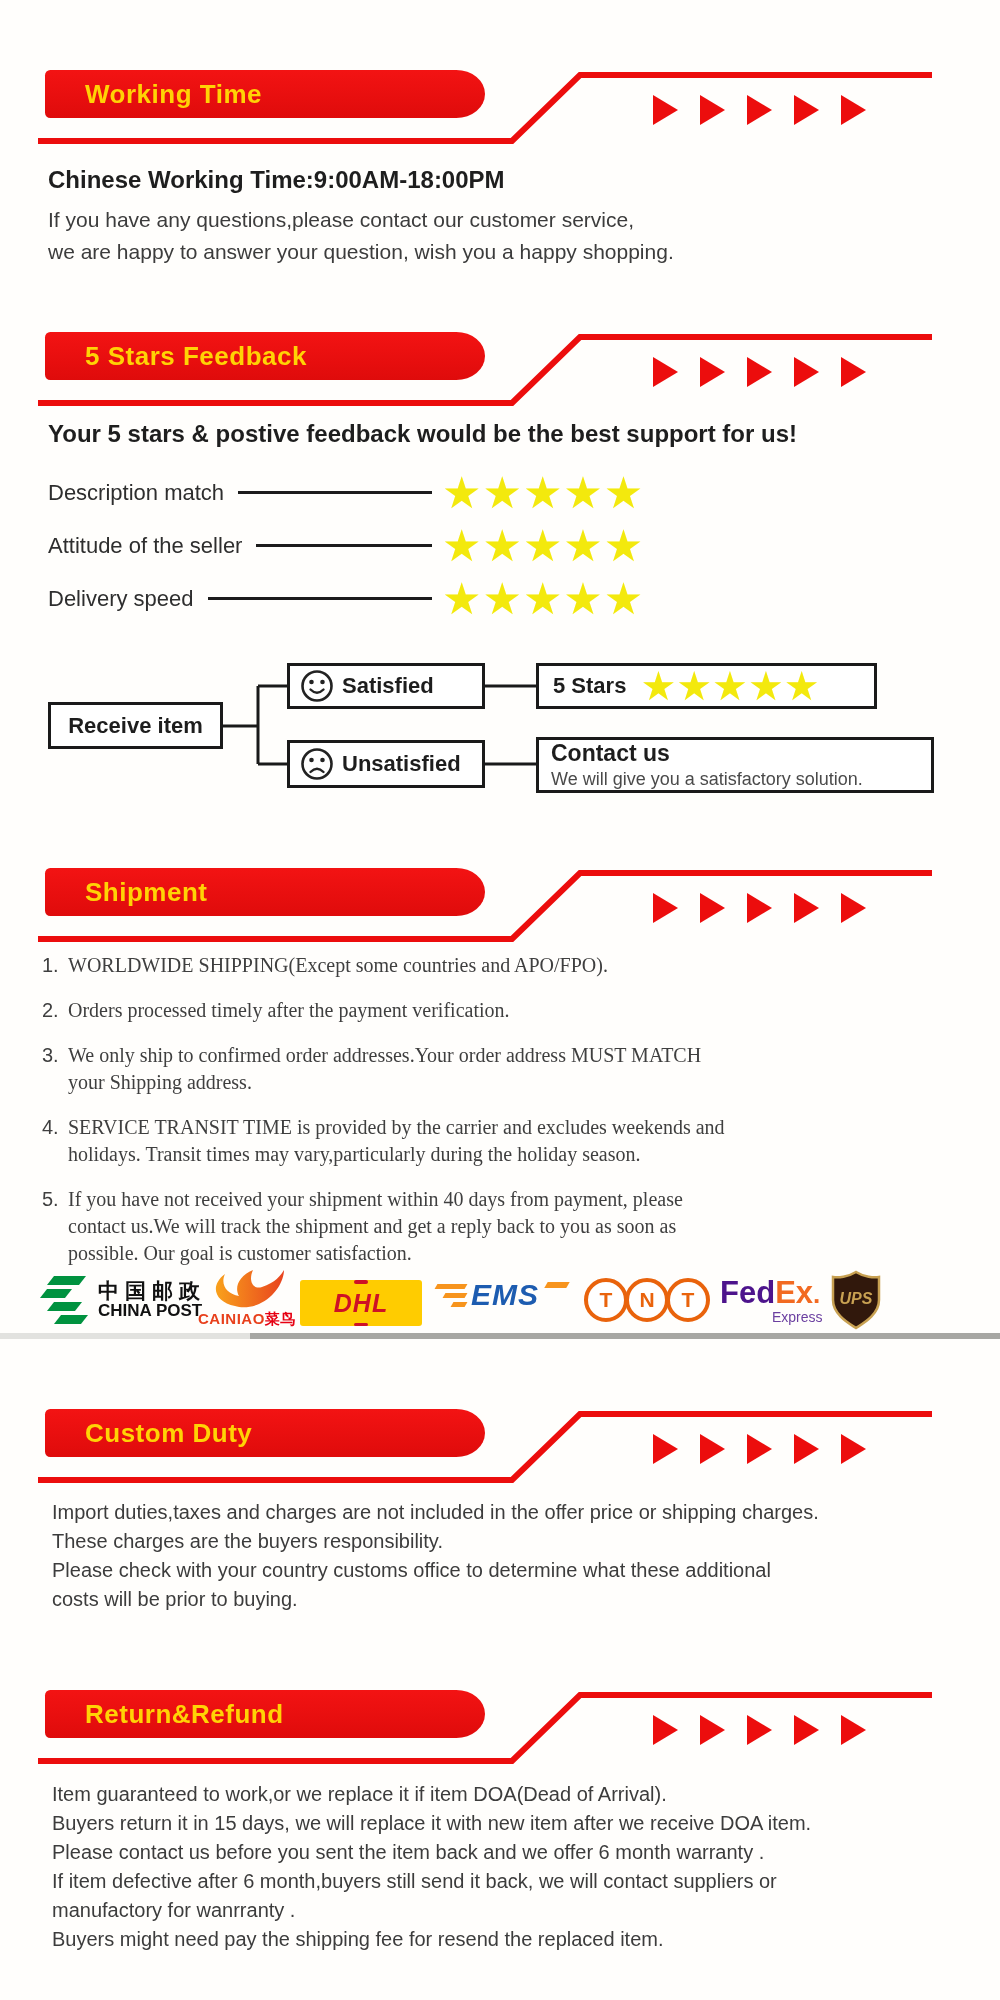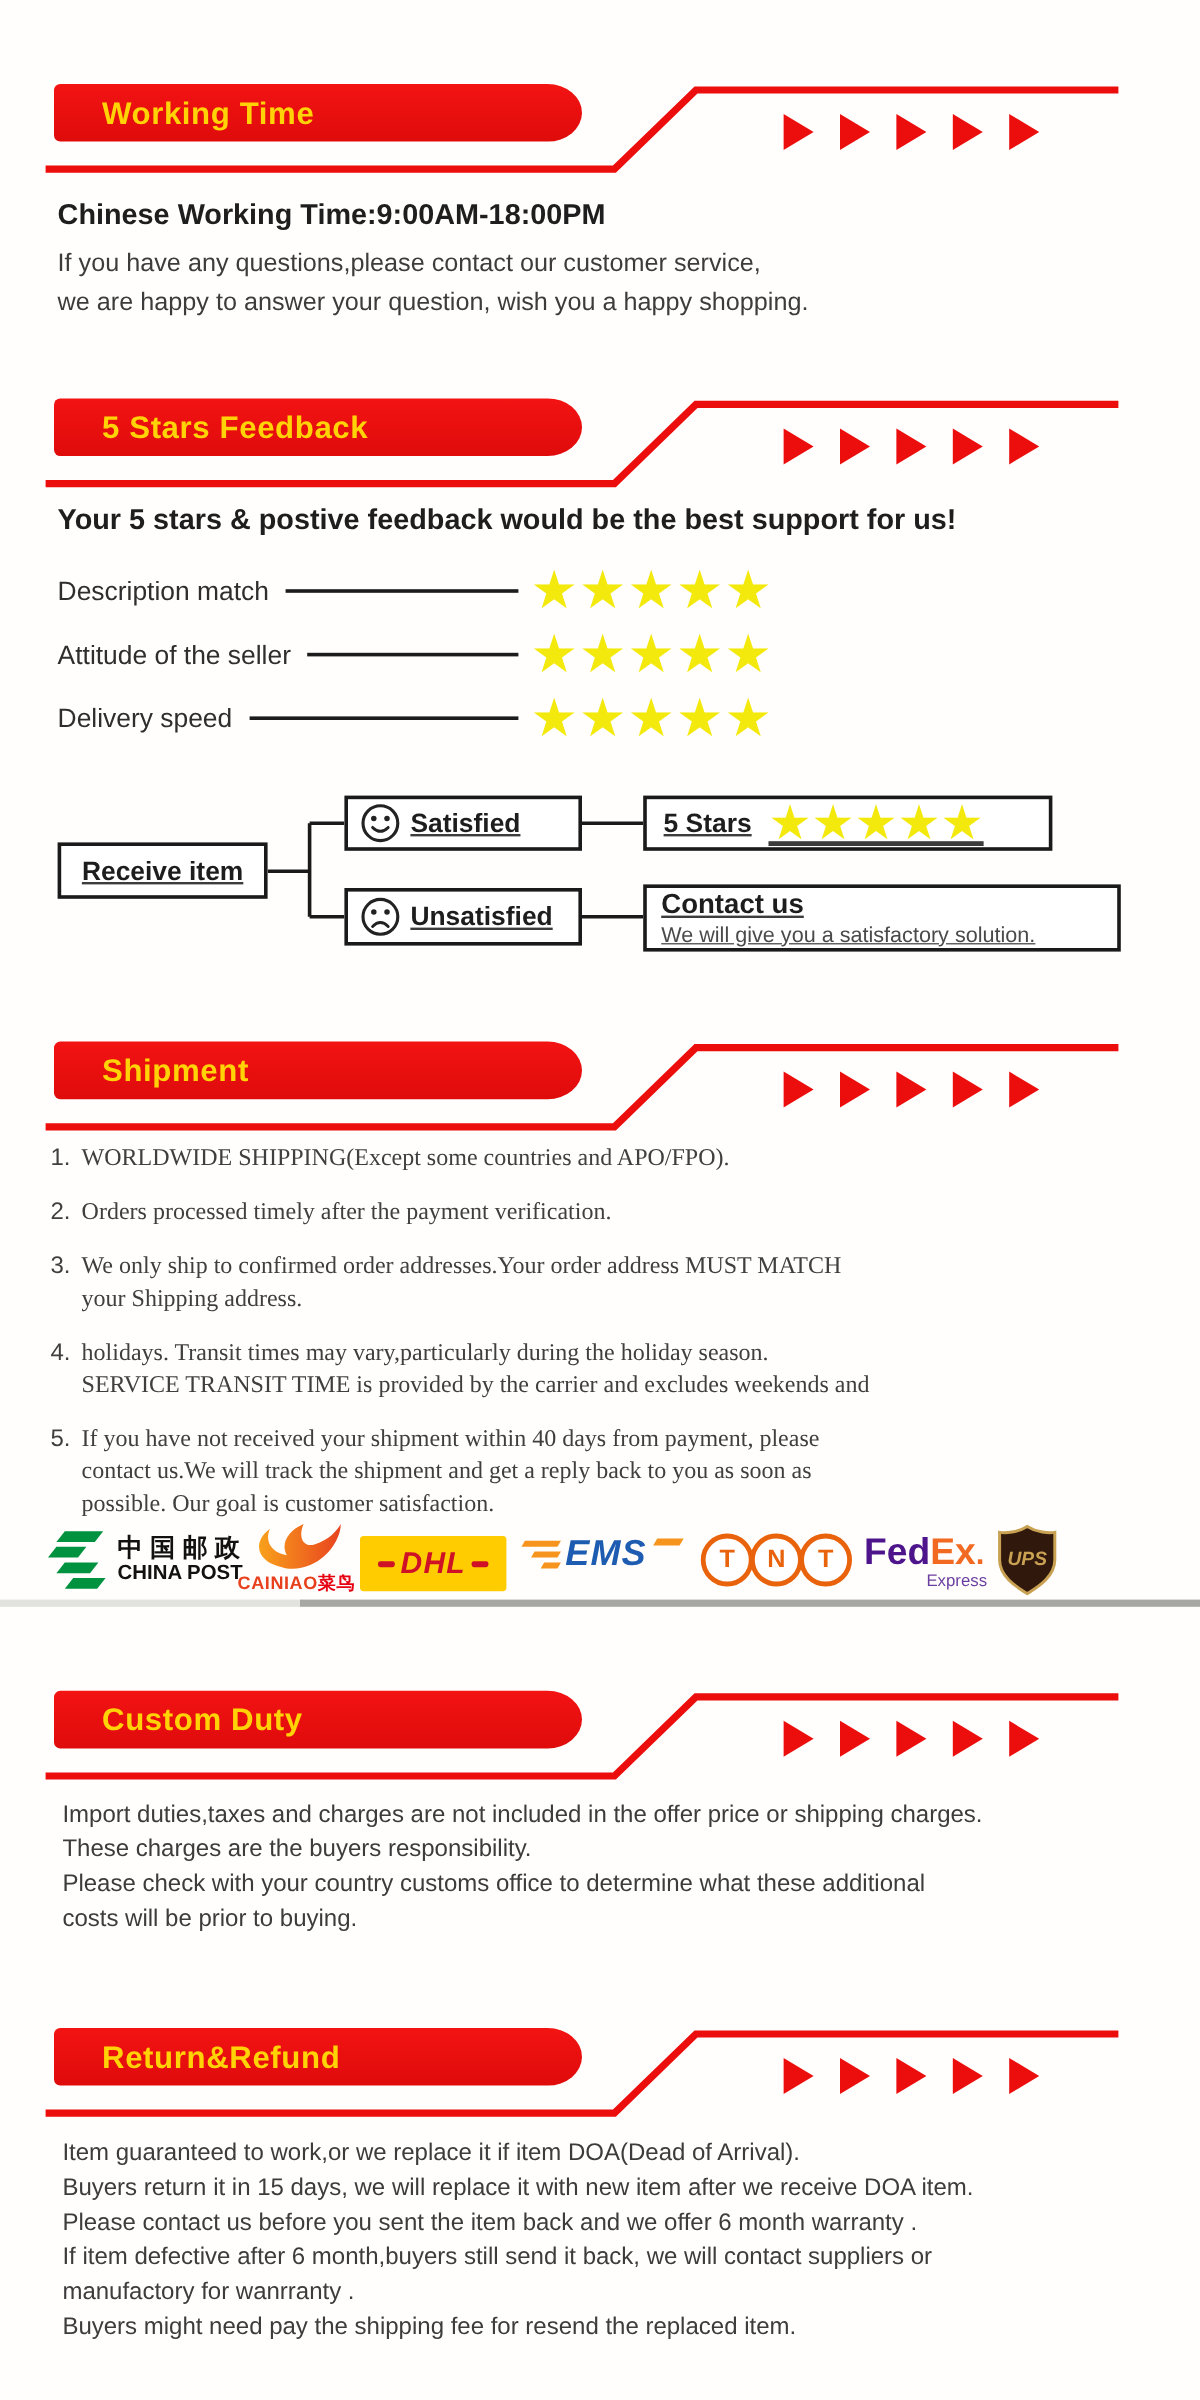--- a/index.html
+++ b/index.html
@@ -27,21 +27,21 @@
   .rates{position:absolute;left:48px;top:466px;width:618px;}
   .rate-row{display:flex;align-items:center;height:53px;}
   .rate-label{font-size:22px;color:#2e2e2e;white-space:nowrap;}
   .rate-line{flex:1;height:3px;background:#1c1c1c;margin:0 10px 0 14px;}
   .stars{color:#f3e90d;font-size:44px;line-height:44px;letter-spacing:1px;white-space:nowrap;
          width:224px;text-align:left;}
 
   
   .flow{position:absolute;left:0;top:655px;width:1000px;height:150px;}
   .fbox{position:absolute;background:#fff;border:3px solid #1a1a1a;box-sizing:border-box;
-        display:flex;align-items:center;text-decoration:underline;}
+        display:flex;align-items:center;}
   .fbox .blb{font-size:22px;font-weight:700;color:#1d1d1d;white-space:nowrap;}
   .flow svg.conn{position:absolute;left:0;top:0;width:1000px;height:150px;}
   .face{margin:0 8px 0 10px;flex:0 0 auto;}
   .fstars{color:#f3e90d;font-size:40px;line-height:40px;letter-spacing:0;margin-left:14px;}
   .contact-col{padding:4px 12px;line-height:1.15;}
   .contact-title{font-size:23px;font-weight:700;color:#1d1d1d;}
   .contact-sub{font-size:18px;color:#4a4a4a;margin-top:2px;white-space:nowrap;}
 
   
   .ship{position:absolute;left:42px;top:952px;width:900px;font-size:20px;color:#3f3f3f;}
@@ -52,21 +52,21 @@
   
   .logos{position:absolute;left:0;top:1268px;width:1000px;height:64px;}
   .logo{position:absolute;display:flex;align-items:center;}
   .cp-txt{margin-left:8px;line-height:1.05;}
   .cp-cn{font-size:21px;font-weight:700;color:#111;letter-spacing:6px;white-space:nowrap;}
   .cp-en{font-size:17px;font-weight:700;color:#111;white-space:nowrap;}
   .cainiao{flex-direction:column;align-items:center;}
   .cainiao-txt{font-size:15px;font-weight:800;color:#e8401c;letter-spacing:.5px;white-space:nowrap;}
   .cainiao-txt .cn{color:#e60012;}
   .dhl{left:300px;top:12px;width:122px;height:46px;background:#ffcc00;border-radius:3px;
-       justify-content:center;gap:5px;}
+       justify-content:center;gap:5px;flex-direction:column;}
   .dhl-dash{width:14px;height:5px;background:#ce1126;border-radius:2px;}
   .dhl-txt{font-size:25px;font-weight:900;font-style:italic;color:#ce1126;letter-spacing:1px;}
   .ems{gap:3px;}
   .ems-stripes{display:flex;flex-direction:column;gap:4px;align-items:flex-end;margin-right:2px;}
   .ems-stripes b{display:block;height:5px;background:#f7941d;transform:skewX(-30deg);}
   .ems-txt{font-size:30px;font-weight:900;font-style:italic;color:#1d5cb0;letter-spacing:1px;}
   .ems-dash{width:22px;height:6px;background:#f7941d;transform:skewX(-30deg);margin:-20px 0 0 4px;}
   .tnt{gap:0;}
   .tnt b{width:36px;height:36px;border:4px solid #e9630c;border-radius:50%;background:#fff;
          color:#e9630c;font-size:21px;font-weight:900;display:flex;align-items:center;
@@ -215,22 +215,22 @@
     <div class="ship-item">
       <span class="ship-num">3.</span>
       <span class="ship-lines">
         <div>We only ship to confirmed order addresses.Your order address MUST MATCH</div>
         <div>your Shipping address.</div>
       </span>
     </div>
     <div class="ship-item">
       <span class="ship-num">4.</span>
       <span class="ship-lines">
+        <div>SERVICE TRANSIT TIME is provided by the carrier and excludes weekends and</div>
         <div>holidays. Transit times may vary,particularly during the holiday season.</div>
-        <div>SERVICE TRANSIT TIME is provided by the carrier and excludes weekends and</div>
       </span>
     </div>
     <div class="ship-item">
       <span class="ship-num">5.</span>
       <span class="ship-lines">
         <div>If you have not received your shipment within 40 days from payment, please</div>
         <div>contact us.We will track the shipment and get a reply back to you as soon as</div>
         <div>possible. Our goal is customer satisfaction.</div>
       </span>
     </div>

